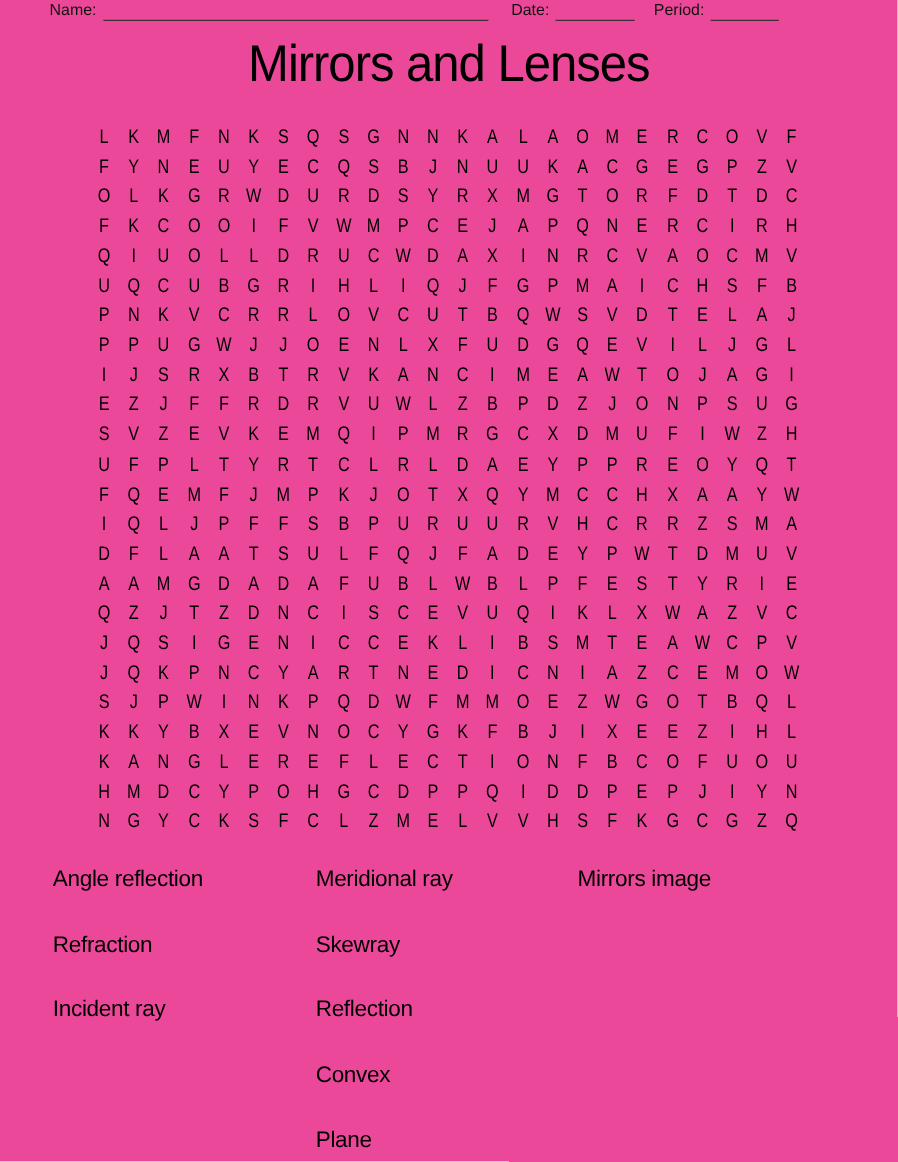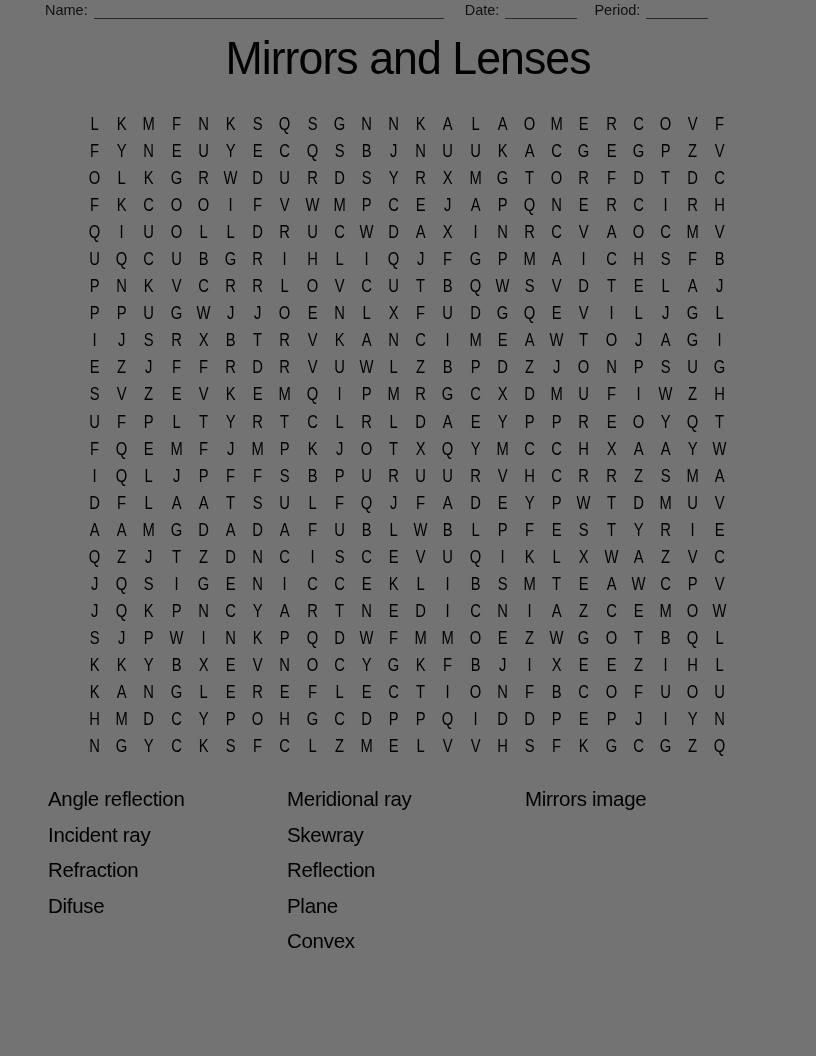--- a/index.html
+++ b/index.html
@@ -4,21 +4,21 @@
 <style>
   html, body {
     margin: 0;
     padding: 0;
     background: #ffffff;
   }
   .page {
     position: relative;
     width: 816px;
     height: 1056px;
-    background: #737373;
+    background: #ec4899;
     color: #000000;
     font-family: "Liberation Sans", sans-serif;
     overflow: hidden;
   }
 
   
   .header {
     position: absolute;
     top: 1px;
     left: 45px;
@@ -82,21 +82,21 @@
   }
 
   
   .words {
     position: absolute;
     left: 48px;
     top: 781px;
     width: 720px;
     display: flex;
   }
-  .wcol { display: flex; flex-direction: column; }
+  .wcol { display: flex; flex-direction: column; gap: 24px; }
   .wcol-1 { width: 239px; }
   .wcol-2 { width: 238px; }
   .wcol-3 { width: 243px; }
   .word {
     height: 35.6px;
     line-height: 35.6px;
     font-size: 20.5px;
     font-weight: 500;
     letter-spacing: -0.3px;
     white-space: nowrap;
@@ -689,29 +689,28 @@
       <span class="cell">G</span>
       <span class="cell">C</span>
       <span class="cell">G</span>
       <span class="cell">Z</span>
       <span class="cell">Q</span>
     </div>
 
   <div class="words" id="word-list">
       <div class="wcol wcol-1">
         <div class="word">Angle reflection</div>
+        <div class="word">Refraction</div>
         <div class="word">Incident ray</div>
-        <div class="word">Refraction</div>
-        <div class="word">Difuse</div>
       </div>
       <div class="wcol wcol-2">
         <div class="word">Meridional ray</div>
         <div class="word">Skewray</div>
         <div class="word">Reflection</div>
+        <div class="word">Convex</div>
         <div class="word">Plane</div>
-        <div class="word">Convex</div>
       </div>
       <div class="wcol wcol-3">
         <div class="word">Mirrors image</div>
       </div>
     </div>
 
 </div>
 
 </body></html>

